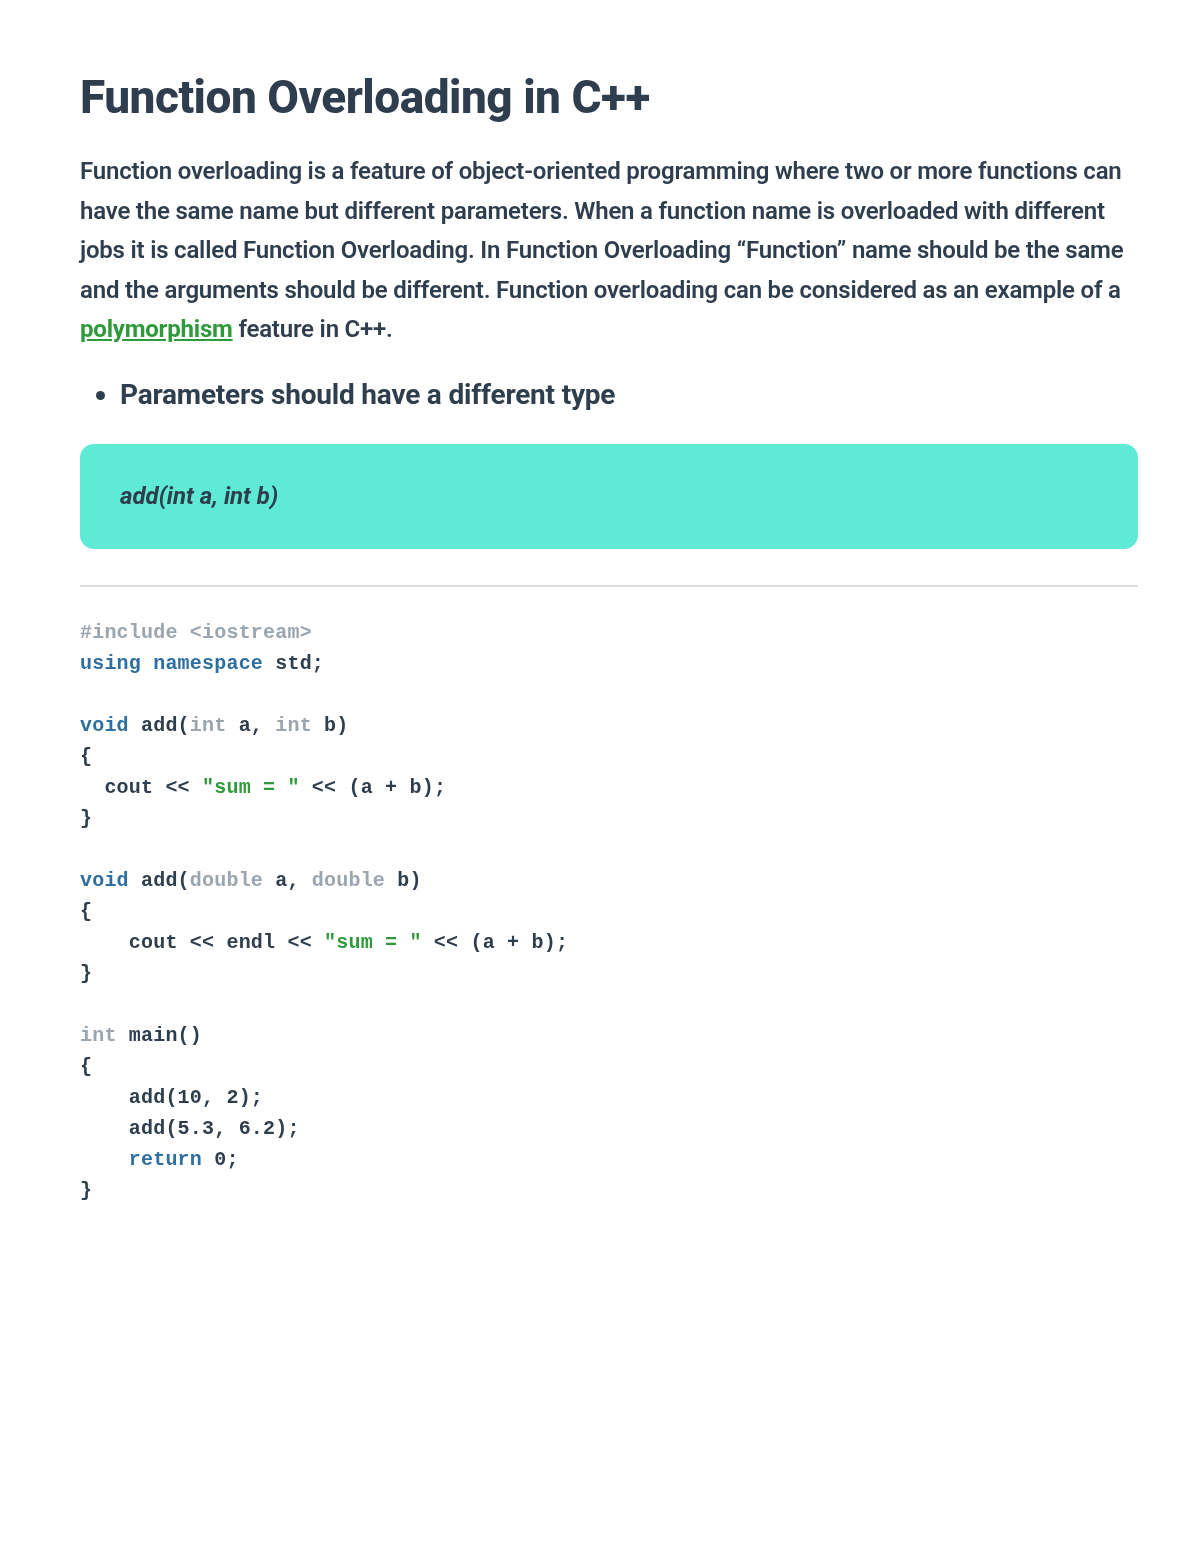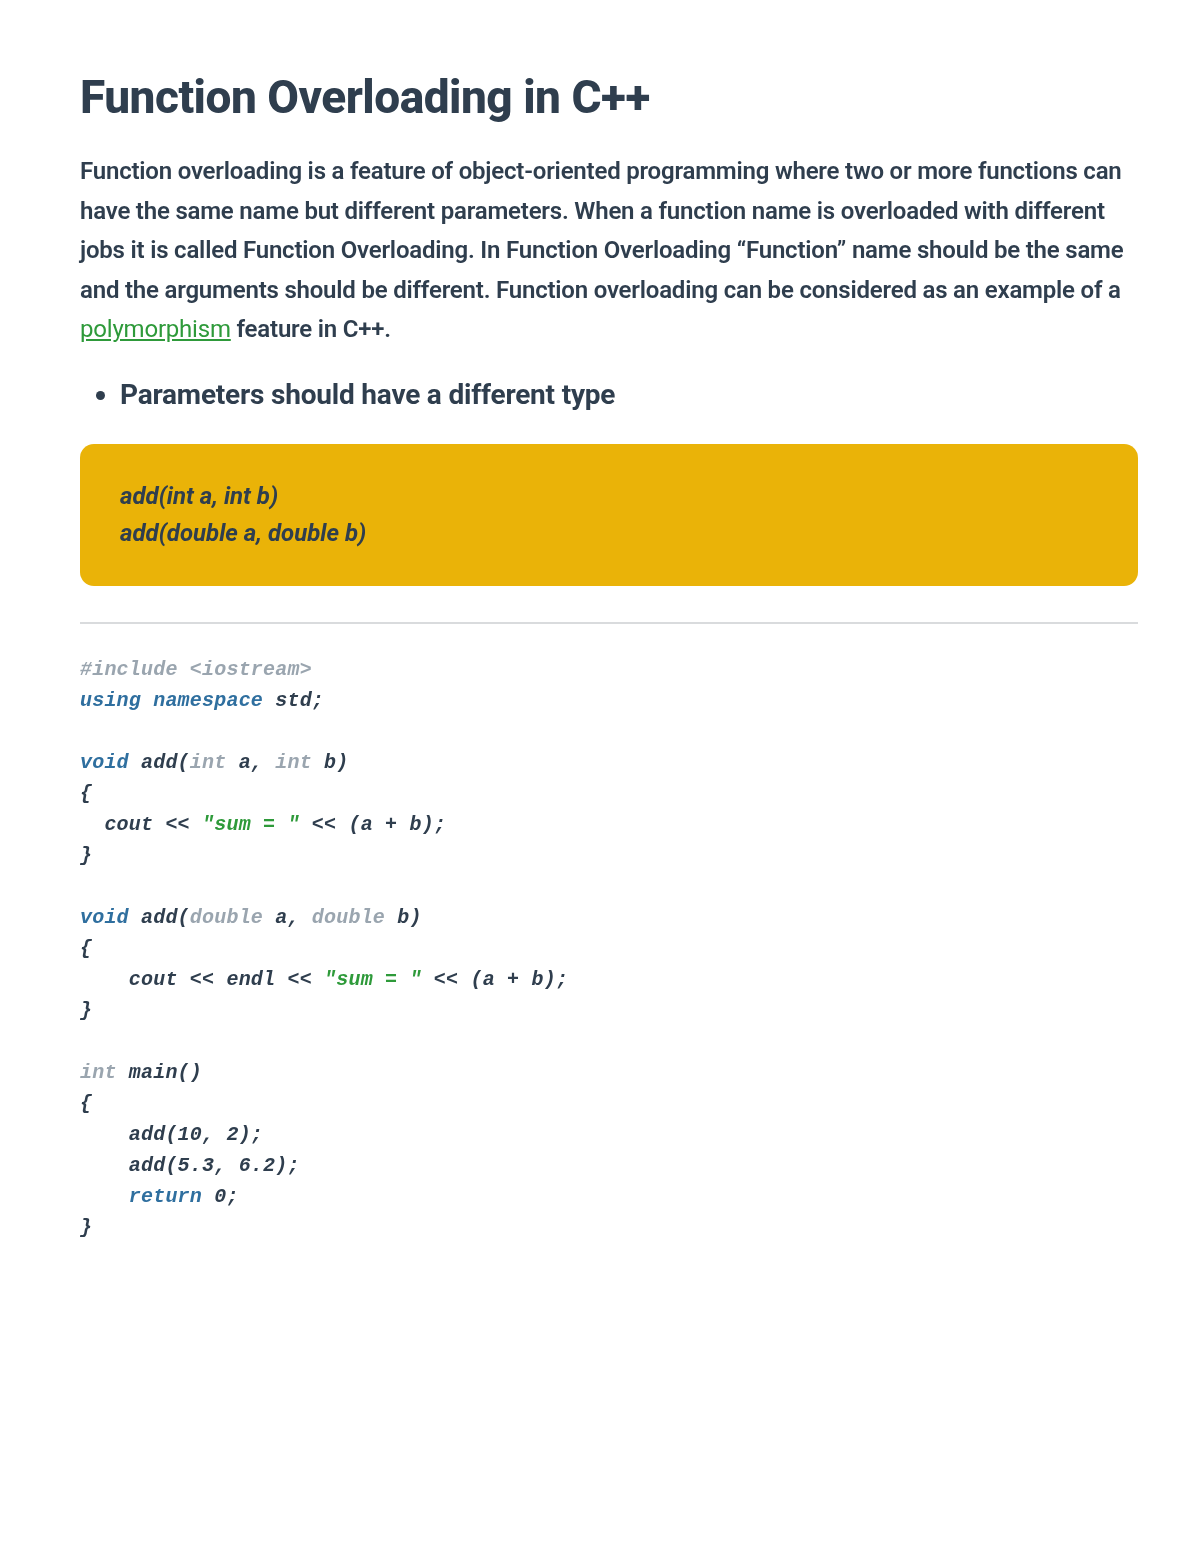--- a/index.html
+++ b/index.html
@@ -27,35 +27,35 @@
     line-height: 1.65;
     font-weight: 600;
     letter-spacing: -0.2px;
     color: #2f3e4e;
     margin: 0 0 24px 0;
   }
   a.inline-link {
     color: #2e9a3a;
     text-decoration: underline;
     cursor: pointer;
-    font-weight: 400;
+    font-weight: 700;
   }
   ul.bullets {
     margin: 0 0 28px 0;
     padding-left: 40px;
   }
   ul.bullets li {
     font-size: 28px;
     font-weight: 700;
     letter-spacing: -0.2px;
     color: #2f3e4e;
     line-height: 1.5;
   }
   .example-box {
-    background: #eab308;
+    background: #5eead4;
     border-radius: 14px;
     padding: 34px 40px;
     margin-bottom: 36px;
   }
   .example-line {
     font-size: 24px;
     font-weight: 700;
     font-style: italic;
     color: #2f3e4e;
     line-height: 1.55;
@@ -67,21 +67,20 @@
   }
   pre.code {
     font-family: "Consolas", "Menlo", "Courier New", monospace;
     font-size: 20px;
     line-height: 1.55;
     font-weight: 700;
     color: #2f3e4e;
     margin: 0;
     white-space: pre;
     letter-spacing: 0.2px;
-    font-style: italic;
   }
   .c-dim   { color: #9aa5af; }
   .c-kw    { color: #2f6f9f; }
   .c-type  { color: #9aa5af; }
   .c-str   { color: #2e9a3a; }
 </style>
 </head>
 <body>
 
 <div class="page">
@@ -92,21 +91,20 @@
     <span>Function overloading is a feature of object-oriented programming where two or more functions can have the same name but different parameters. When a function name is overloaded with different jobs it is called Function Overloading. In Function Overloading “Function” name should be the same and the arguments should be different. Function overloading can be considered as an example of a </span><a class="inline-link">polymorphism</a><span> feature in C++.</span>
   </p>
 
 
   <ul class="bullets">
     <li>Parameters should have a different type</li>
   </ul>
 
   <div class="example-box">
     <div class="example-line">add(int a, int b)</div>
-    <div class="example-line">add(double a, double b)</div>
   </div>
 
   <hr class="sep">
 
   <pre class="code"><span class="c-dim">#include &lt;iostream&gt;</span>
 <span class="c-kw">using</span> <span class="c-kw">namespace</span><span> std;</span>
 
 <span class="c-kw">void</span><span> add(</span><span class="c-type">int</span><span> a, </span><span class="c-type">int</span><span> b)</span>
 <span>{</span>
 <span>  cout &lt;&lt; </span><span class="c-str">"sum = "</span><span> &lt;&lt; (a + b);</span>

